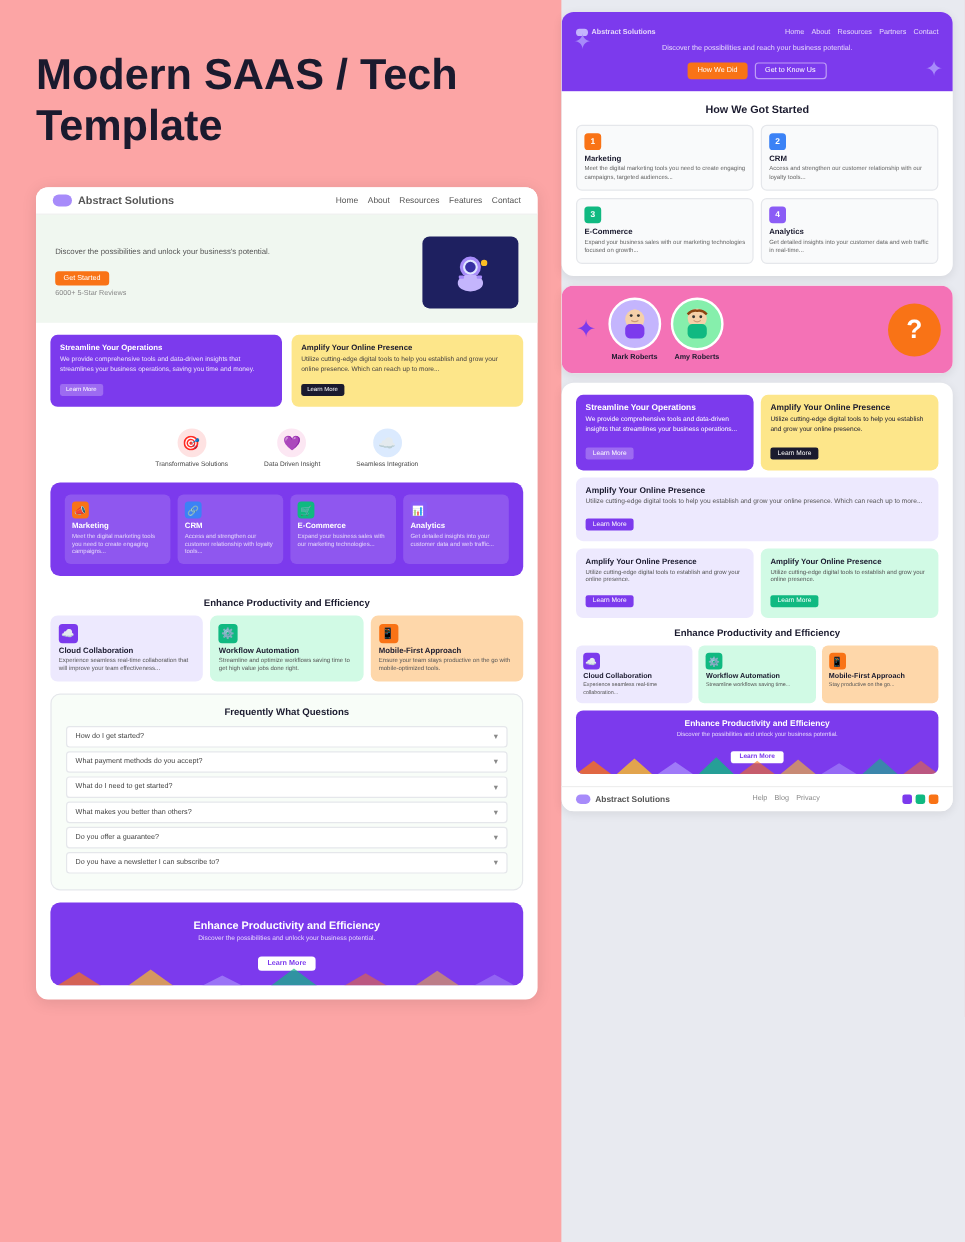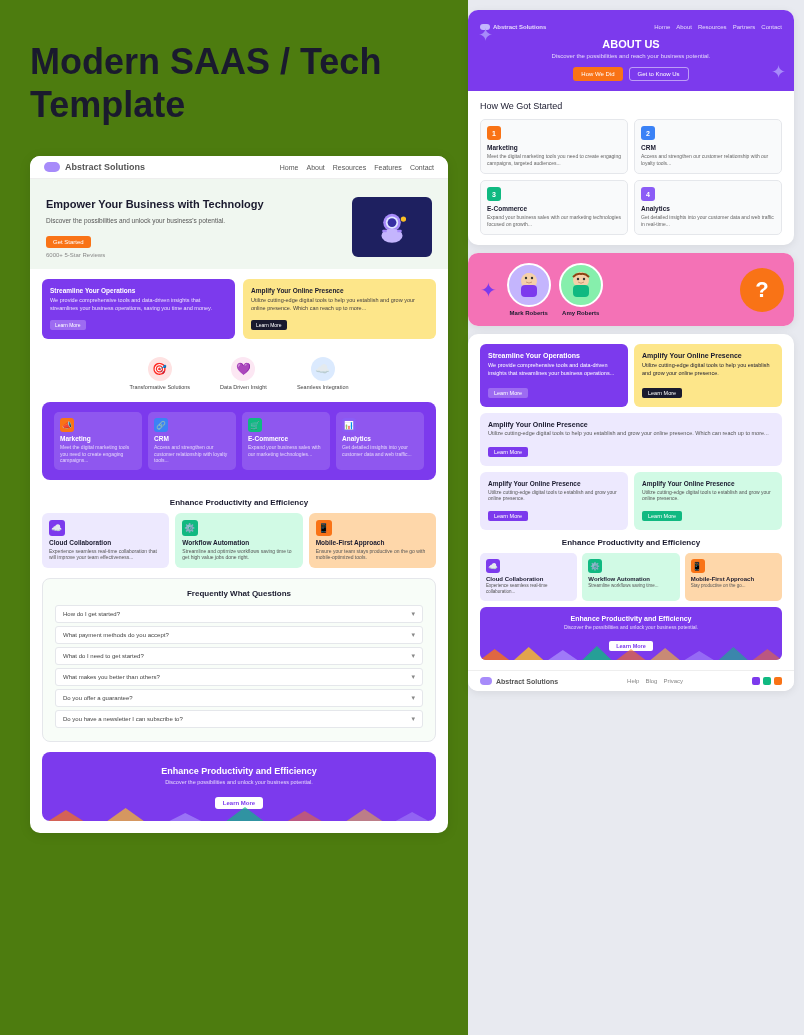--- a/index.html
+++ b/index.html
@@ -14,21 +14,21 @@
       display: flex;
       width: 804px;
       min-height: 1035px;
       gap: 0;
     }
 
     
     .left-panel {
       width: 468px;
       padding: 30px 20px 20px 30px;
-      background: #4d7c0f;
+      background: #fca5a5;
       flex-shrink: 0;
     }
 
     .main-title {
       font-size: 36px;
       font-weight: 700;
       color: #1a1a2e;
       line-height: 1.2;
       margin-bottom: 30px;
       margin-top: 10px;
@@ -428,22 +428,23 @@
       font-size: 18px;
     }
     .rc1-star-tl { top: 14px; left: 10px; }
     .rc1-star-br { bottom: 8px; right: 8px; }
 
     .rc1-body {
       padding: 10px 12px;
     }
     .rc1-how-title {
       font-size: 9px;
-      font-weight: 400;
+      font-weight: 700;
       color: #1a1a2e;
+      text-align: center;
       margin-bottom: 8px;
     }
     .rc1-grid {
       display: grid;
       grid-template-columns: 1fr 1fr;
       gap: 6px;
     }
     .rc1-grid-item {
       background: #f9fafb;
       border: 1px solid #e5e7eb;
@@ -686,21 +687,20 @@
           <span>Home</span>
           <span>About</span>
           <span>Resources</span>
           <span>Features</span>
           <span>Contact</span>
         </div>
       </div>
 
       <div class="preview-hero">
         <div class="preview-hero-text">
-          <div class="preview-hero-title">Empower Your Business with Technology</div>
           <div class="preview-hero-sub">Discover the possibilities and unlock your business's potential.</div>
           <button class="preview-hero-btn">Get Started</button>
           <div class="preview-hero-stars">6000+ 5-Star Reviews</div>
         </div>
         <div class="preview-hero-img">
           <svg class="astronaut-svg" viewBox="0 0 50 50">
             <circle cx="25" cy="20" r="10" fill="#a78bfa"></circle>
             <ellipse cx="25" cy="35" rx="12" ry="8" fill="#c4b5fd"></ellipse>
             <circle cx="25" cy="20" r="7" fill="#e0e7ff"></circle>
             <circle cx="25" cy="20" r="5" fill="#3730a3"></circle>
@@ -844,21 +844,20 @@
           <div style="display:flex;gap:6px;">
             <span>Home</span>
             <span>About</span>
             <span>Resources</span>
             <span>Partners</span>
             <span>Contact</span>
           </div>
         </div>
 
         <span class="rc1-star rc1-star-tl sparkle">✦</span>
-        <div class="rc1-title">ABOUT US</div>
         <div class="rc1-sub">Discover the possibilities and reach your business potential.</div>
         <div class="rc1-btns">
           <button class="rc1-btn1">How We Did</button>
           <button class="rc1-btn2">Get to Know Us</button>
         </div>
         <span class="rc1-star rc1-star-br sparkle">✦</span>
       </div>
       <div class="rc1-body">
         <div class="rc1-how-title">How We Got Started</div>
         <div class="rc1-grid">

